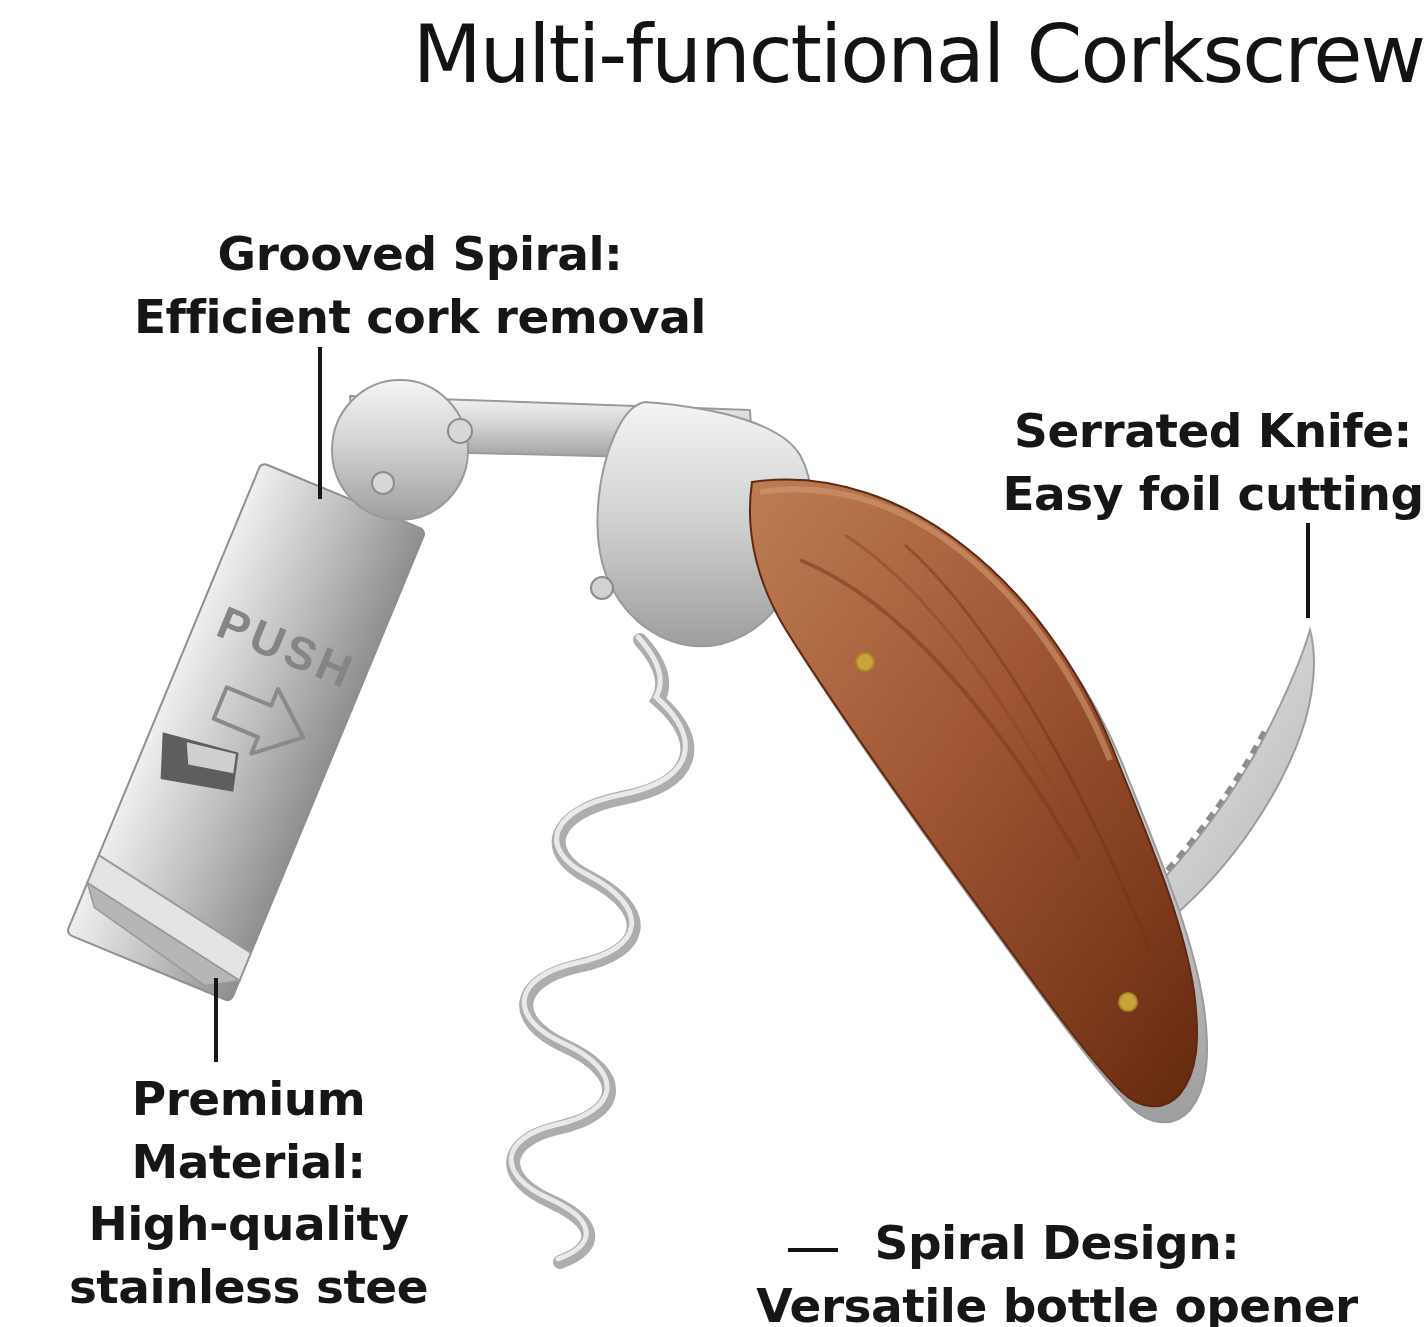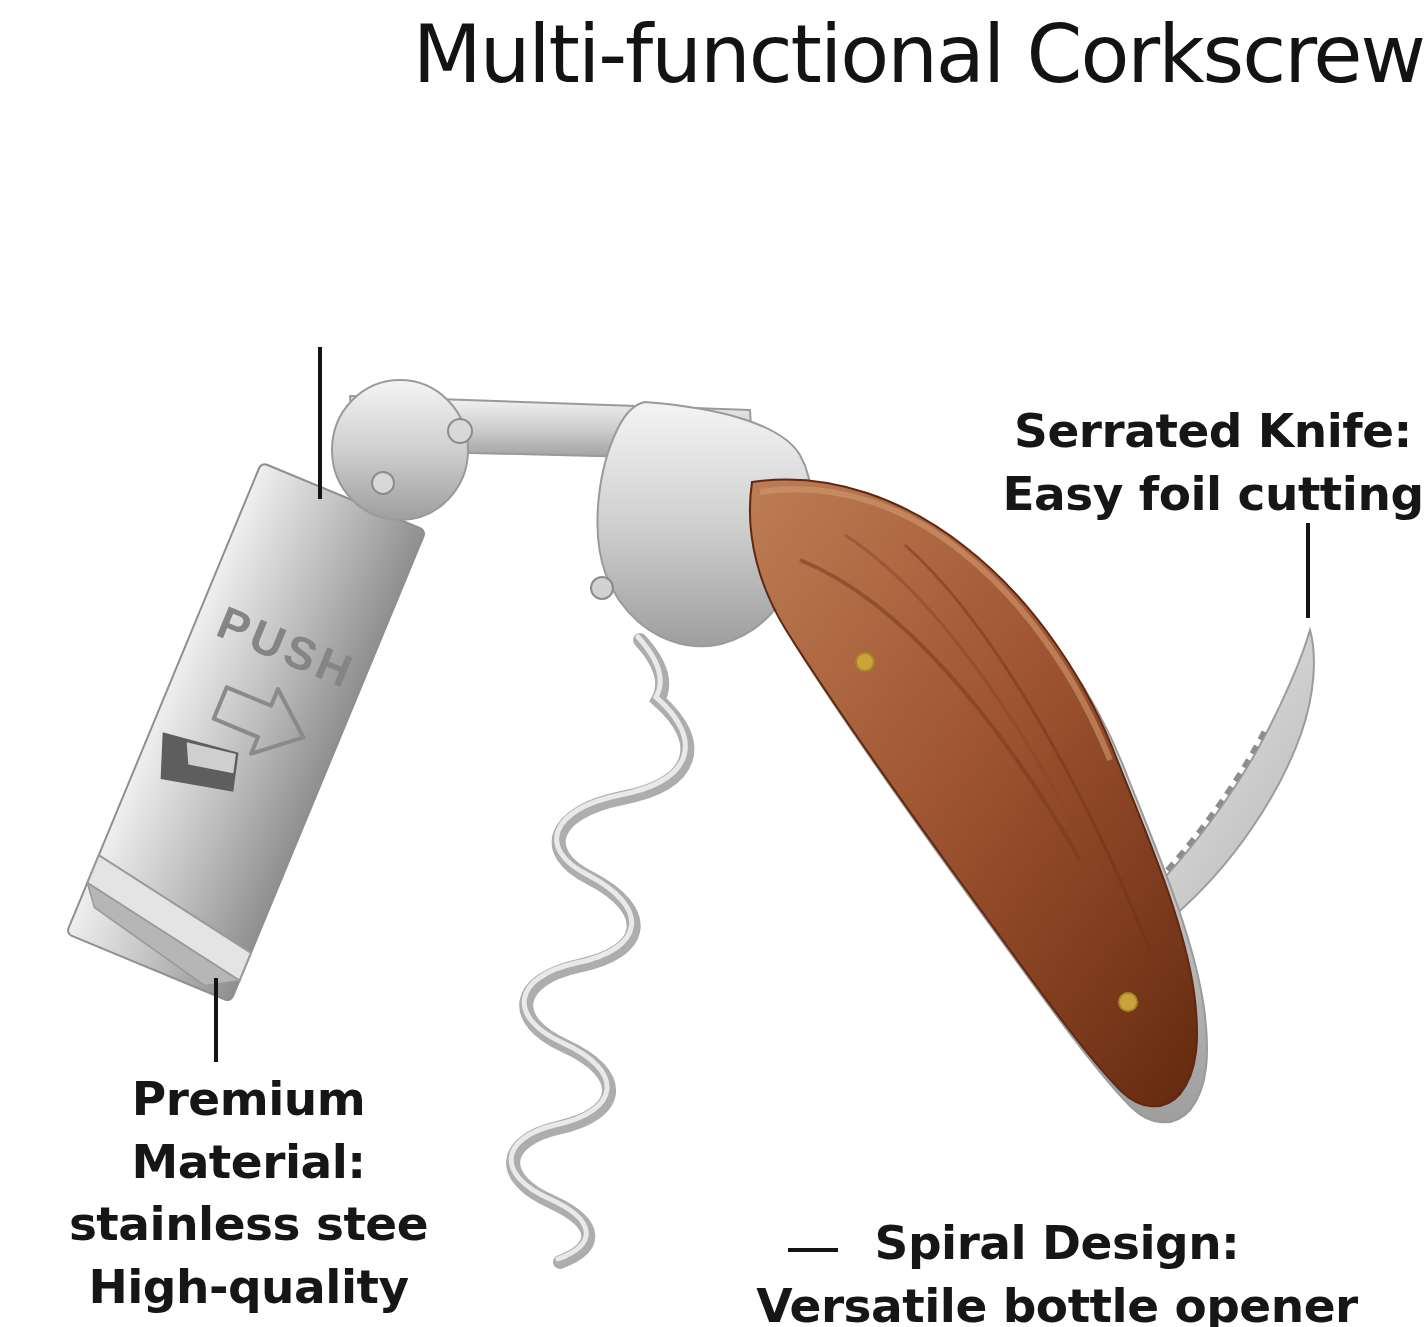--- a/index.html
+++ b/index.html
@@ -87,33 +87,37 @@
       <path d="M 845,535 C 945,600 1035,745 1105,885" fill="none" stroke="#8a4526" stroke-width="3" opacity="0.5"></path>
       <path d="M 905,545 C 995,625 1085,790 1150,950" fill="none" stroke="#6e3015" stroke-width="3" opacity="0.45"></path>
       <path d="M 760,492 C 840,480 910,510 962,552 C 1030,606 1080,684 1110,760" fill="none" stroke="#d19a6f" stroke-width="6" opacity="0.6"></path>
     </g>
     <circle cx="865" cy="662" r="9" fill="#c9a43a" stroke="#a8862a" stroke-width="2"></circle>
     <circle cx="1128" cy="1002" r="9" fill="#c9a43a" stroke="#a8862a" stroke-width="2"></circle>
   </svg>
 
   <div class="title">Multi-functional Corkscrew</div>
 
+  <div class="callout" style="left:100px;top:223px;width:640px;">
+    <div>Grooved Spiral:</div>
+    <div>Efficient cork removal</div>
+  </div>
   <div class="vline" style="left:318px;top:347px;height:152px;"></div>
 
   <div class="callout" style="left:978px;top:400px;width:470px;">
     <div>Serrated Knife:</div>
     <div>Easy foil cutting</div>
   </div>
   <div class="vline" style="left:1306px;top:523px;height:95px;"></div>
 
   <div class="vline" style="left:214px;top:978px;height:84px;"></div>
   <div class="callout" style="left:16px;top:1068px;width:465px;">
     <div>Premium Material:</div>
+    <div>High-quality</div>
     <div>stainless stee</div>
-    <div>High-quality</div>
   </div>
 
   <div class="hline" style="left:788px;top:1248px;width:50px;"></div>
   <div class="callout" style="left:690px;top:1212px;width:734px;">
     <div>Spiral Design:</div>
     <div>Versatile bottle opener</div>
   </div>
 
 </div>
 

